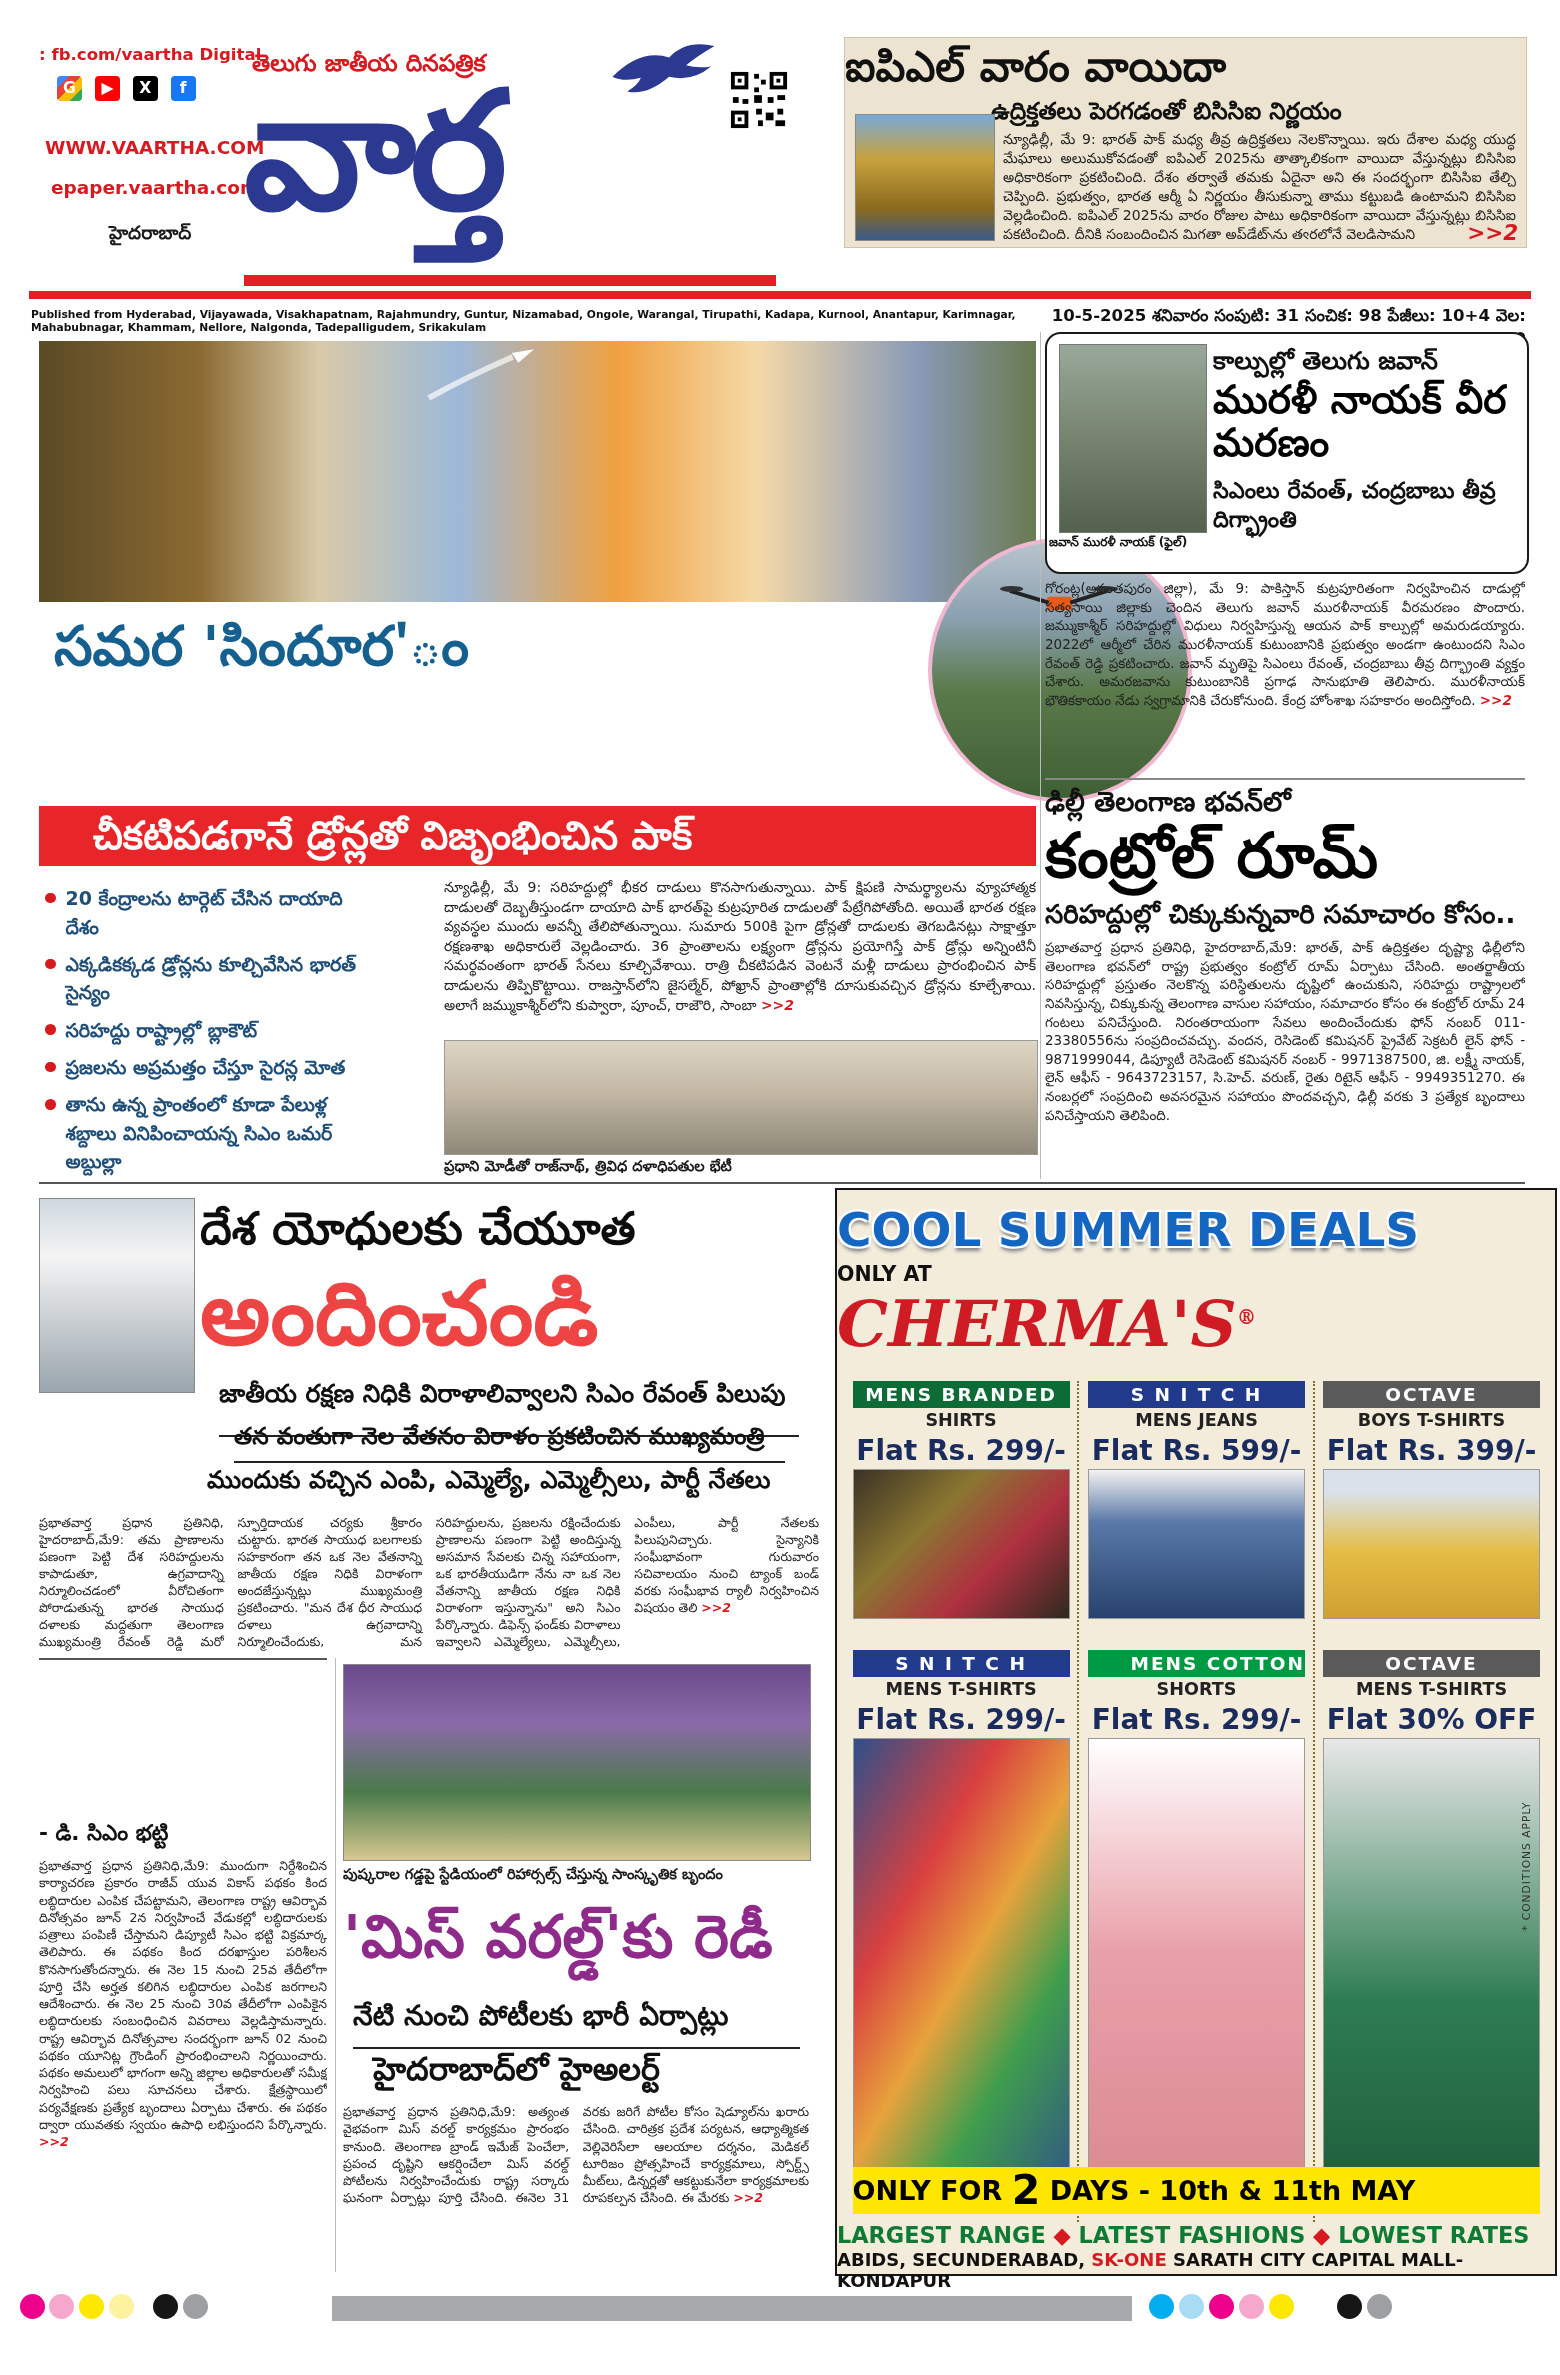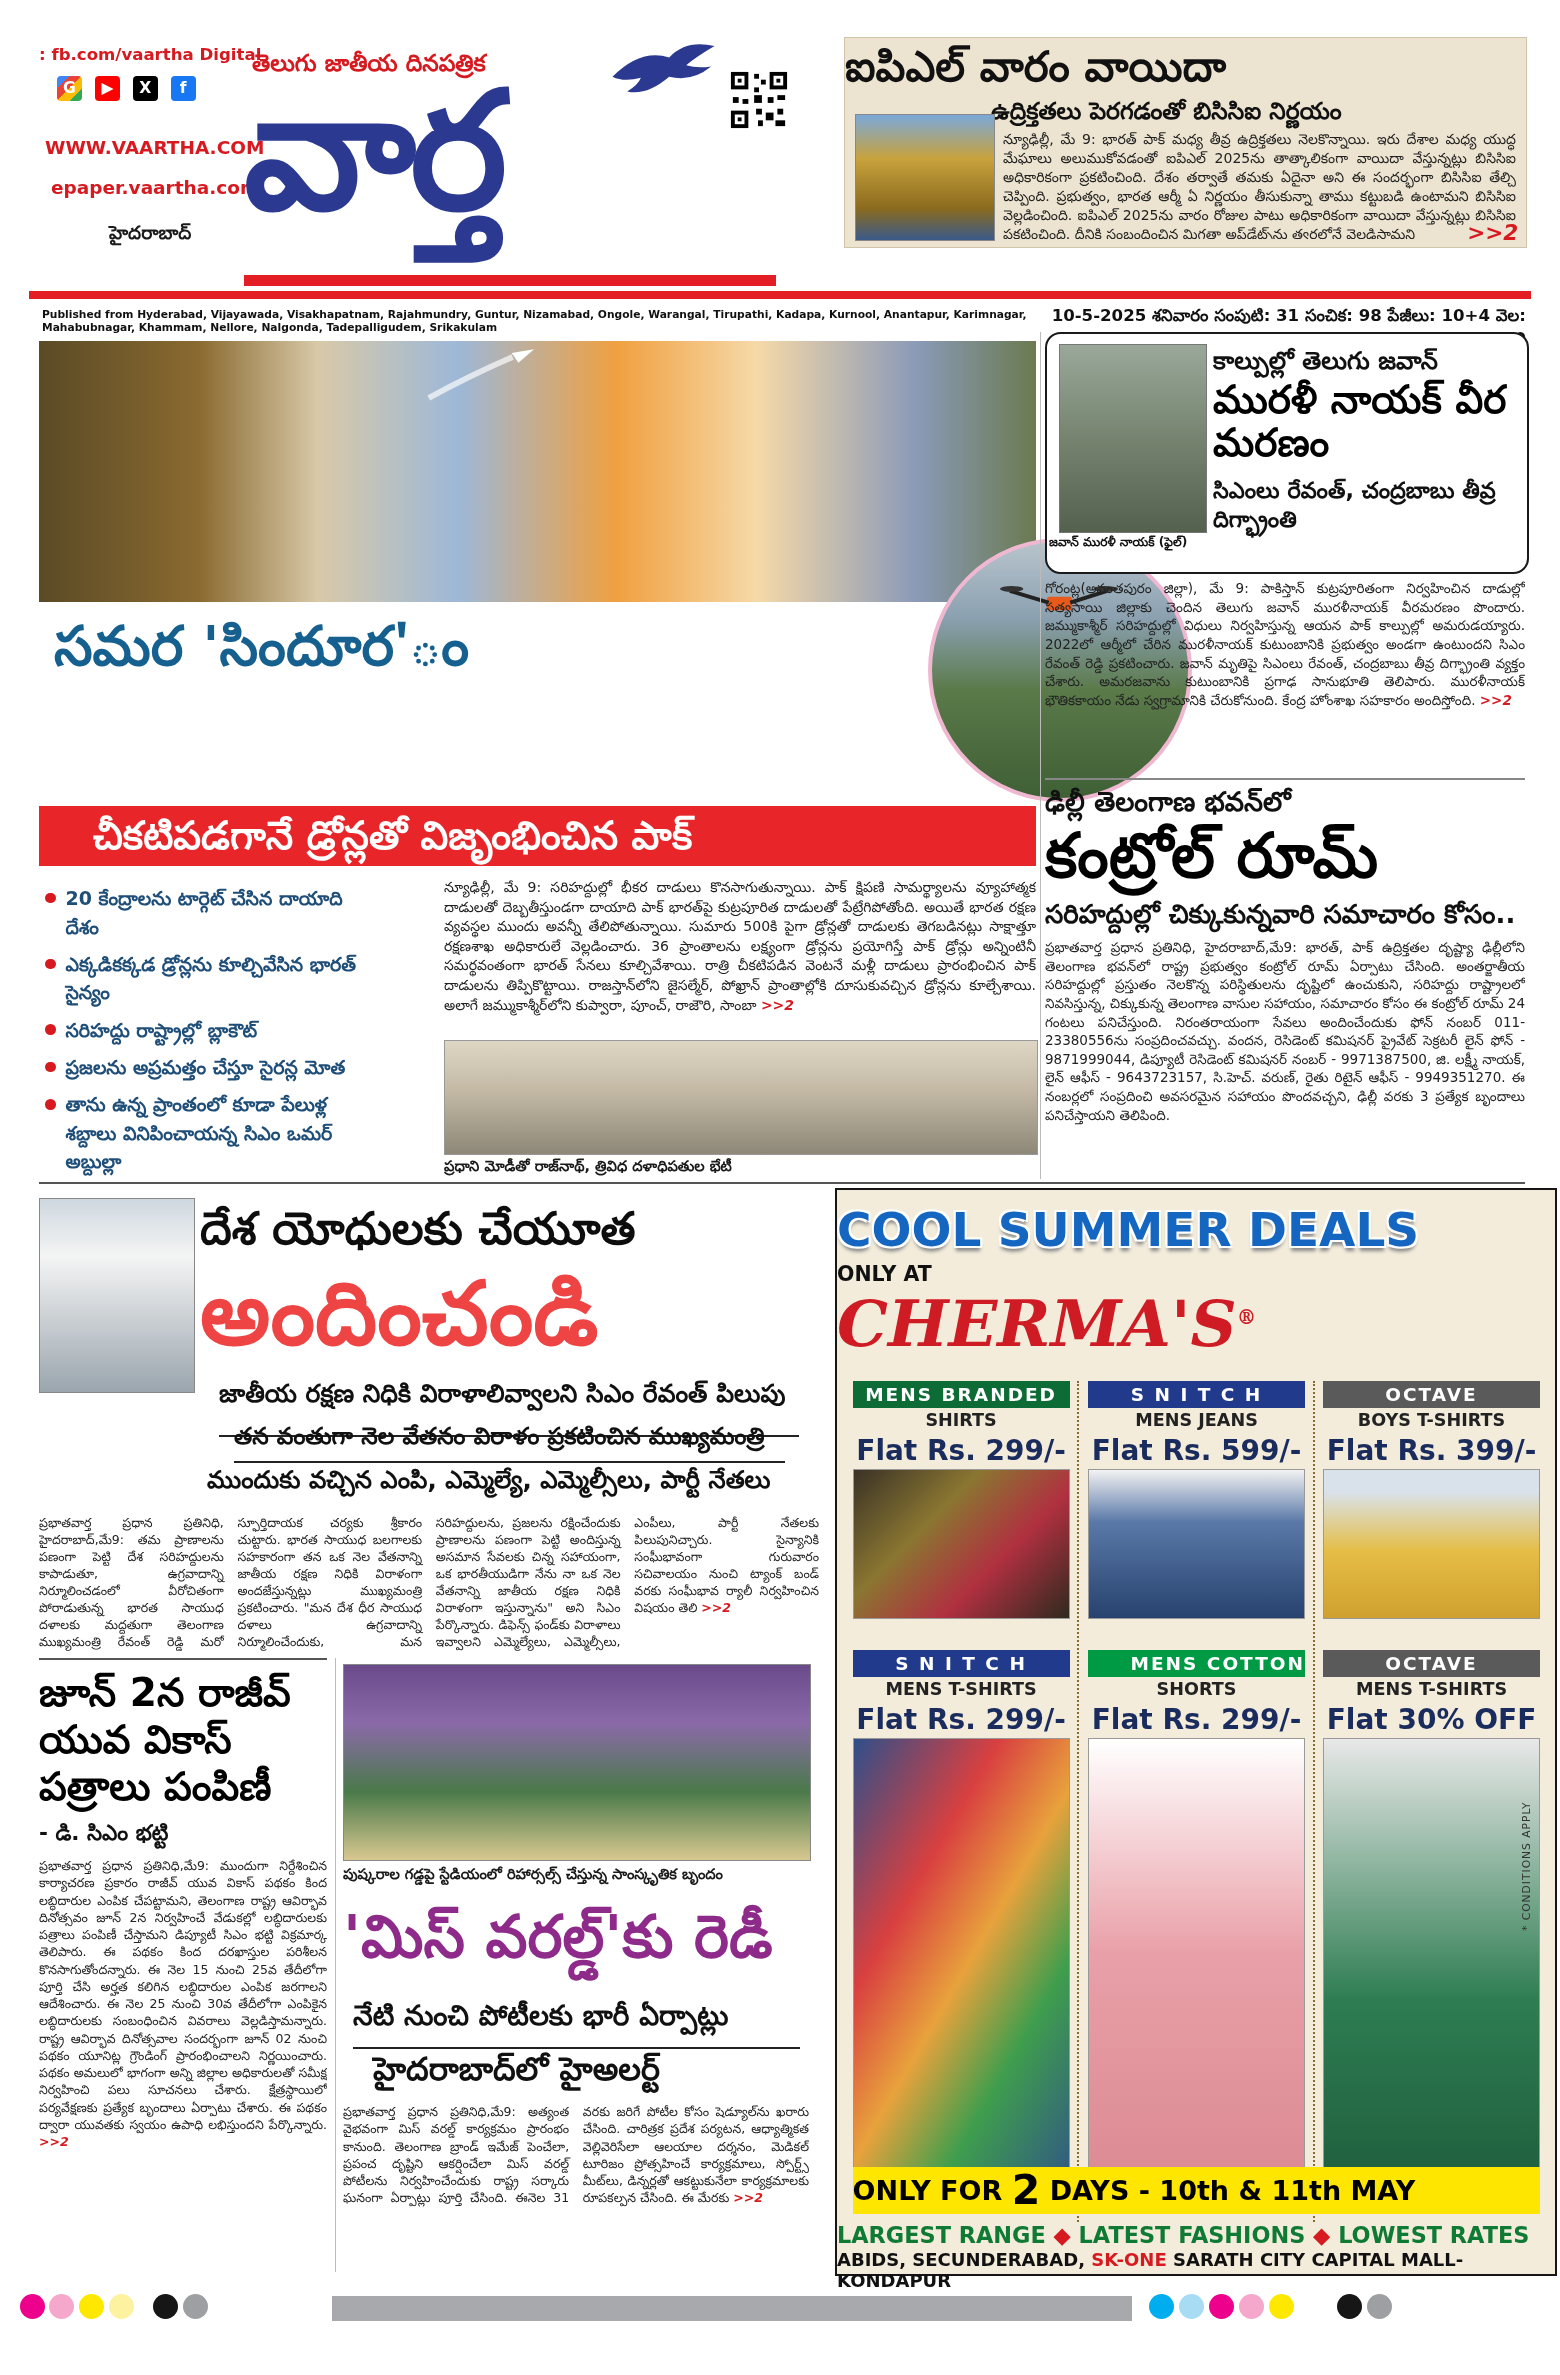--- a/index.html
+++ b/index.html
@@ -87,21 +87,21 @@
 
   <div class="abs ipl-box" style="left:844px;top:37px;width:681px;height:209px;">
     <div class="abs ctr" style="left:0;top:3.9px;width:681px;font-size:42px;font-weight:900;color:#111;">ఐపిఎల్ వారం వాయిదా</div>
     <div class="abs ctr b" style="left:146px;top:59px;width:527px;font-size:23.4px;color:#111;">ఉద్రిక్తతలు పెరగడంతో బిసిసిఐ నిర్ణయం</div>
     <div class="abs" style="left:9.8px;top:76px;width:138px;height:125px;background:linear-gradient(180deg,#7aa8d8 0%,#c8a23c 35%,#8a6a1e 75%,#3a5a8a 100%);border:1px solid #888;"></div>
     <div class="abs jus" style="left:158px;top:92px;width:513px;height:109px;font-size:14px;line-height:1.36;color:#222;">న్యూఢిల్లీ, మే 9: భారత్ పాక్ మధ్య తీవ్ర ఉద్రిక్తతలు నెలకొన్నాయి. ఇరు దేశాల మధ్య యుద్ధ మేఘాలు అలుముకోవడంతో ఐపిఎల్ 2025ను తాత్కాలికంగా వాయిదా వేస్తున్నట్లు బిసిసిఐ అధికారికంగా ప్రకటించింది. దేశం తర్వాతే తమకు ఏదైనా అని ఈ సందర్భంగా బిసిసిఐ తేల్చి చెప్పింది. ప్రభుత్వం, భారత ఆర్మీ ఏ నిర్ణయం తీసుకున్నా తాము కట్టుబడి ఉంటామని బిసిసిఐ వెల్లడించింది. ఐపిఎల్ 2025ను వారం రోజుల పాటు అధికారికంగా వాయిదా వేస్తున్నట్లు బిసిసిఐ ప్రకటించింది. దీనికి సంబంధించిన మిగతా అప్‌డేట్స్‌ను త్వరలోనే వెల్లడిస్తామని</div>
     <div class="abs more" style="right:7.8px;bottom:2px;font-size:21.5px;">&gt;&gt;2</div>
   </div>
 
   <div class="abs" style="left:29px;top:291px;width:1502px;height:7.8px;background:#e31e24;"></div>
-  <div class="abs" style="left:42px;top:308px;width:985px;font-size:10.7px;font-weight:600;color:#111;">Published from Hyderabad, Vijayawada, Visakhapatnam, Rajahmundry, Guntur, Nizamabad, Ongole, Warangal, Tirupathi, Kadapa, Kurnool, Anantapur, Karimnagar, Mahabubnagar, Khammam, Nellore, Nalgonda, Tadepalligudem, Srikakulam</div>
+  <div class="abs" style="left:31px;top:308px;width:985px;font-size:10.7px;font-weight:600;color:#111;">Published from Hyderabad, Vijayawada, Visakhapatnam, Rajahmundry, Guntur, Nizamabad, Ongole, Warangal, Tirupathi, Kadapa, Kurnool, Anantapur, Karimnagar, Mahabubnagar, Khammam, Nellore, Nalgonda, Tadepalligudem, Srikakulam</div>
   <div class="abs b" style="left:1014px;top:306px;width:512px;font-size:16.6px;text-align:right;color:#111;">10-5-2025 శనివారం సంపుటి: 31 సంచిక: 98 పేజీలు: 10+4 వెల: 6.50</div>
 
   <div class="abs" style="left:39px;top:341px;width:997px;height:261px;background:linear-gradient(90deg,#5a4a26 0%,#8a6a30 16%,#d8c9a8 28%,#9db8d8 42%,#f0a040 58%,#f6d9a8 72%,#8a9ab8 88%,#6a7a50 100%);">
     <svg class="abs" style="left:380px;top:5.9px;" width="117" height="59" viewBox="0 0 120 60">
         <polygon points="95,6 118,2 102,16" fill="#fff"></polygon>
         <path d="M10 52 Q50 30 96 10" stroke="#ffffffaa" stroke-width="6" fill="none"></path>
       </svg>
   </div>
   <div class="abs b" style="left:54px;top:614px;width:605px;font-size:55px;color:#15608f;">సమర 'సిందూర'ం</div>
   <div class="abs" style="left:928px;top:538px;width:256px;height:256px;border-radius:50%;border:4.9px solid #f0b8d0;background:linear-gradient(180deg,#b8c4cc 0%,#8aa0b0 30%,#5a7a4a 58%,#3f5f35 100%);overflow:hidden;">
@@ -164,21 +164,20 @@
 
   <div class="abs" style="left:39px;top:1198px;width:154px;height:193px;background:linear-gradient(180deg,#cfd8df 0%,#f4f4f4 30%,#9aa5ad 100%);border:1px solid #888;"></div>
   <div class="abs ctr" style="left:200px;top:1202px;width:619px;font-size:45px;font-weight:900;color:#0d0d0d;">దేశ యోధులకు చేయూత</div>
   <div class="abs ctr" style="left:200px;top:1262px;width:619px;font-size:88px;font-weight:900;color:#ef4444;">అందించండి</div>
   <div class="abs ctr b subrule" style="left:219px;top:1379px;width:580px;font-size:25px;color:#111;padding-bottom:21px;">జాతీయ రక్షణ నిధికి విరాళాలివ్వాలని సిఎం రేవంత్ పిలుపు</div>
   <div class="abs ctr b subrule" style="left:234px;top:1422px;width:551px;font-size:23.4px;color:#111;padding-bottom:5.9px;">తన వంతుగా నెల వేతనం విరాళం ప్రకటించిన ముఖ్యమంత్రి</div>
   <div class="abs ctr b" style="left:207px;top:1465px;width:605px;font-size:24.4px;color:#111;">ముందుకు వచ్చిన ఎంపి, ఎమ్మెల్యే, ఎమ్మెల్సీలు, పార్టీ నేతలు</div>
   <div class="abs jus" style="left:39px;top:1514px;width:780px;height:137px;column-count:4;column-gap:13.7px;font-size:12.5px;line-height:1.36;color:#222;"><span>ప్రభాతవార్త ప్రధాన ప్రతినిధి, హైదరాబాద్,మే9: తమ ప్రాణాలను పణంగా పెట్టి దేశ సరిహద్దులను కాపాడుతూ, ఉగ్రవాదాన్ని నిర్మూలించడంలో వీరోచితంగా పోరాడుతున్న భారత సాయుధ దళాలకు మద్దతుగా తెలంగాణ ముఖ్యమంత్రి రేవంత్ రెడ్డి మరో స్ఫూర్తిదాయక చర్యకు శ్రీకారం చుట్టారు. భారత సాయుధ బలగాలకు సహకారంగా తన ఒక నెల వేతనాన్ని జాతీయ రక్షణ నిధికి విరాళంగా అందజేస్తున్నట్లు ముఖ్యమంత్రి ప్రకటించారు. "మన దేశ ధీర సాయుధ దళాలు ఉగ్రవాదాన్ని నిర్మూలించేందుకు, మన సరిహద్దులను, ప్రజలను రక్షించేందుకు ప్రాణాలను పణంగా పెట్టి అందిస్తున్న అసమాన సేవలకు చిన్న సహాయంగా, ఒక భారతీయుడిగా నేను నా ఒక నెల వేతనాన్ని జాతీయ రక్షణ నిధికి విరాళంగా ఇస్తున్నాను" అని సిఎం పేర్కొన్నారు. డిఫెన్స్ ఫండ్‌కు విరాళాలు ఇవ్వాలని ఎమ్మెల్యేలు, ఎమ్మెల్సీలు, ఎంపీలు, పార్టీ నేతలకు పిలుపునిచ్చారు. సైన్యానికి సంఘీభావంగా గురువారం సచివాలయం నుంచి ట్యాంక్ బండ్ వరకు సంఘీభావ ర్యాలీ నిర్వహించిన విషయం తెలి</span> <span class="more">&gt;&gt;2</span></div>
 
   <div class="abs" style="left:39px;top:1658px;width:288px;height:2px;background:#555;"></div>
-  <div class="abs ctr" style="left:39px;top:1670px;width:288px;font-size:39px;font-weight:900;line-height:1.2;color:#000;">జూన్ 2న రాజీవ్ యువ వికాస్ పత్రాలు పంపిణీ</div>
   <div class="abs ctr b" style="left:39px;top:1820px;width:288px;font-size:21.5px;color:#111;">- డి. సిఎం భట్టి</div>
   <div class="abs jus" style="left:39px;top:1857px;width:288px;height:414px;font-size:12.5px;line-height:1.38;color:#222;"><span>ప్రభాతవార్త ప్రధాన ప్రతినిధి,మే9: ముందుగా నిర్దేశించిన కార్యాచరణ ప్రకారం రాజీవ్ యువ వికాస్ పథకం కింద లబ్ధిదారుల ఎంపిక చేపట్టామని, తెలంగాణ రాష్ట్ర ఆవిర్భావ దినోత్సవం జూన్ 2న నిర్వహించే వేడుకల్లో లబ్ధిదారులకు పత్రాలు పంపిణీ చేస్తామని డిప్యూటీ సిఎం భట్టి విక్రమార్క తెలిపారు. ఈ పథకం కింద దరఖాస్తుల పరిశీలన కొనసాగుతోందన్నారు. ఈ నెల 15 నుంచి 25వ తేదీలోగా పూర్తి చేసి అర్హత కలిగిన లబ్ధిదారుల ఎంపిక జరగాలని ఆదేశించారు. ఈ నెల 25 నుంచి 30వ తేదీలోగా ఎంపికైన లబ్ధిదారులకు సంబంధించిన వివరాలు వెల్లడిస్తామన్నారు. రాష్ట్ర ఆవిర్భావ దినోత్సవాల సందర్భంగా జూన్ 02 నుంచి పథకం యూనిట్ల గ్రౌండింగ్ ప్రారంభించాలని నిర్ణయించారు. పథకం అమలులో భాగంగా అన్ని జిల్లాల అధికారులతో సమీక్ష నిర్వహించి పలు సూచనలు చేశారు. క్షేత్రస్థాయిలో పర్యవేక్షణకు ప్రత్యేక బృందాలు ఏర్పాటు చేశారు. ఈ పథకం ద్వారా యువతకు స్వయం ఉపాధి లభిస్తుందని పేర్కొన్నారు.</span> <span class="more">&gt;&gt;2</span></div>
   <div class="abs" style="left:335px;top:1658px;width:1px;height:614px;background:#bbb;"></div>
 
   <div class="abs" style="left:343px;top:1664px;width:466px;height:195px;background:linear-gradient(180deg,#6a4a8a 0%,#8a6aa8 30%,#4a7a4a 65%,#d8c890 100%);border:1px solid #888;"></div>
   <div class="abs ctr b" style="left:343px;top:1865px;width:466px;font-size:14.6px;color:#1a1a1a;">పుష్కరాల గడ్డపై స్టేడియంలో రిహార్సల్స్ చేస్తున్న సాంస్కృతిక బృందం</div>
   <div class="abs ctr" style="left:343px;top:1902px;width:466px;font-size:59px;font-weight:900;color:#8e2a8a;">'మిస్ వరల్డ్'కు రెడీ</div>
   <div class="abs ctr b subrule" style="left:353px;top:1999px;width:447px;font-size:28px;color:#111;padding-bottom:7.8px;">నేటి నుంచి పోటీలకు భారీ ఏర్పాట్లు</div>
   <div class="abs ctr b" style="left:373px;top:2050px;width:408px;font-size:32px;color:#111;">హైదరాబాద్‌లో హైఅలర్ట్</div>
   <div class="abs jus" style="left:343px;top:2103px;width:466px;height:168px;column-count:2;column-gap:13.7px;font-size:12.5px;line-height:1.38;color:#222;"><span>ప్రభాతవార్త ప్రధాన ప్రతినిధి,మే9: అత్యంత వైభవంగా మిస్ వరల్డ్ కార్యక్రమం ప్రారంభం కానుంది. తెలంగాణ బ్రాండ్ ఇమేజ్ పెంచేలా, ప్రపంచ దృష్టిని ఆకర్షించేలా మిస్ వరల్డ్ పోటీలను నిర్వహించేందుకు రాష్ట్ర సర్కారు ఘనంగా ఏర్పాట్లు పూర్తి చేసింది. ఈనెల 31 వరకు జరిగే పోటీల కోసం షెడ్యూల్‌ను ఖరారు చేసింది. చారిత్రక ప్రదేశ పర్యటన, ఆధ్యాత్మికత వెల్లివెరిసేలా ఆలయాల దర్శనం, మెడికల్ టూరిజం ప్రోత్సహించే కార్యక్రమాలు, స్పోర్ట్స్ మీట్‌లు, డిన్నర్లతో ఆకట్టుకునేలా కార్యక్రమాలకు రూపకల్పన చేసింది. ఈ మేరకు</span> <span class="more">&gt;&gt;2</span></div>

